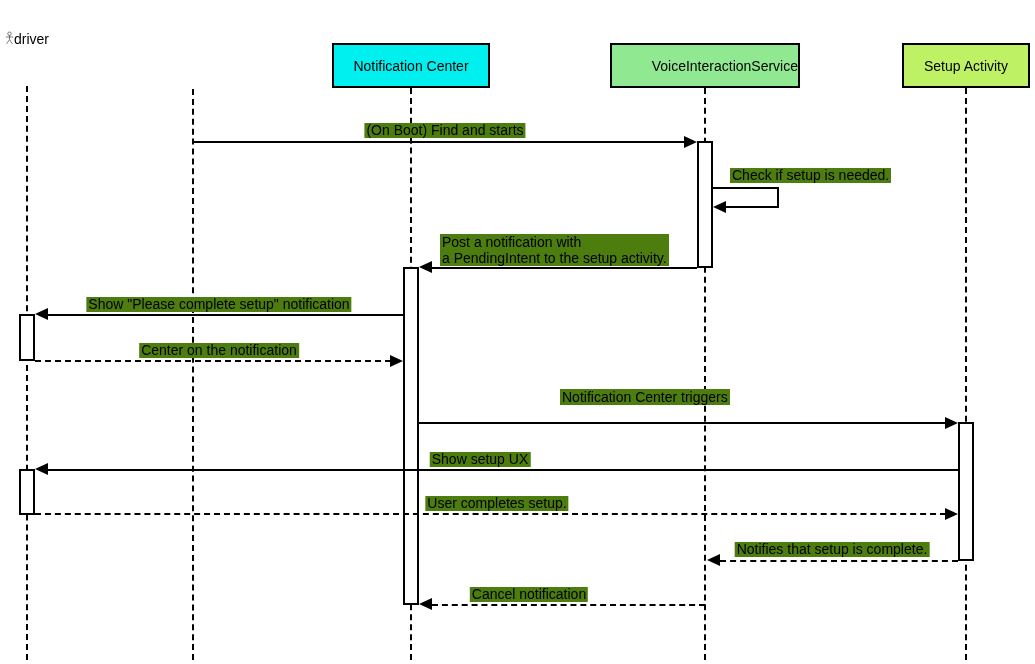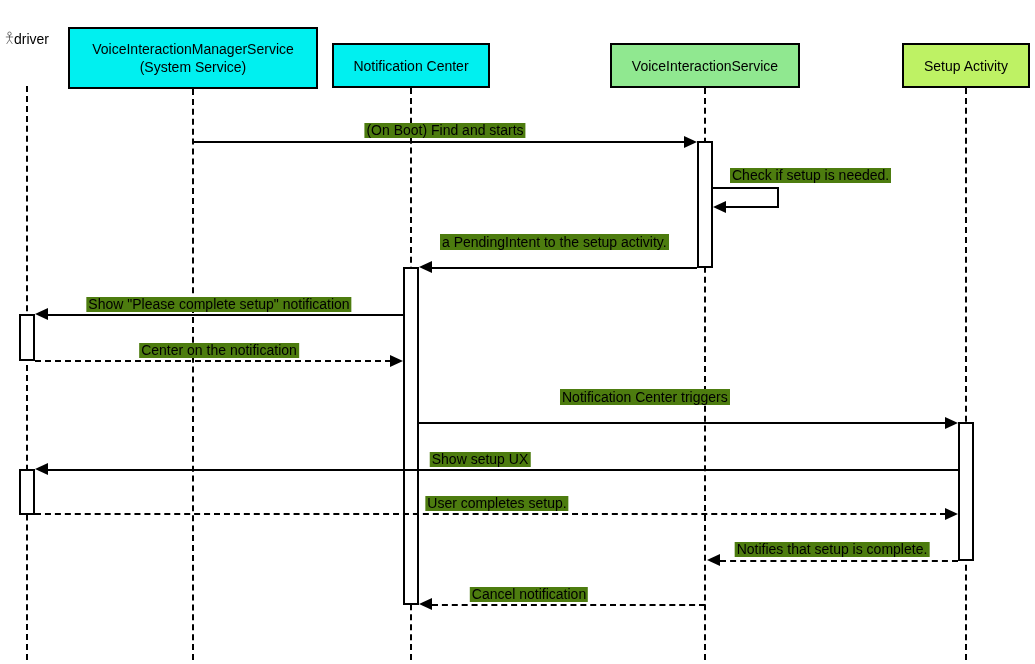--- a/index.html
+++ b/index.html
@@ -96,20 +96,21 @@
 
   <div class="msg-line" style="left:713px; top:187px; width:66px;"></div>
   <div class="msg-vline" style="left:777px; top:187px; height:21px;"></div>
   <div class="msg-line" style="left:723px; top:206px; width:56px;"></div>
   <div class="arrowhead left" style="left:713px; top:201px;"></div>
   <div class="msg-label" style="left:730px; top:168px;">Check if setup is needed.</div>
 
   <div class="msg-line" style="left:432px; top:267px; width:265px;"></div>
   <div class="arrowhead left" style="left:419px; top:261px;"></div>
   <div class="msg-label two-line" style="left:440px; top:234px;">
+    <div>Post a notification with</div>
     <div>a PendingIntent to the setup activity.</div>
   </div>
 
   <div class="msg-line" style="left:48px; top:314px; width:355px;"></div>
   <div class="arrowhead left" style="left:35px; top:308px;"></div>
   <div class="msg-label centered" style="left:219px; top:297px;">Show "Please complete setup" notification</div>
 
   <div class="msg-line dashed" style="left:35px; top:360px; width:356px;"></div>
   <div class="arrowhead right" style="left:390px; top:355px;"></div>
   <div class="msg-label centered" style="left:219px; top:343px;">Center on the notification</div>
@@ -140,30 +141,26 @@
     <svg width="44" height="64" viewBox="0 0 44 64">
       <circle cx="22" cy="11" r="8.5" fill="none" stroke="#000" stroke-width="2.5"></circle>
       <line x1="22" y1="19.5" x2="22" y2="40" stroke="#000" stroke-width="2.5"></line>
       <line x1="4" y1="27" x2="40" y2="27" stroke="#000" stroke-width="2.5"></line>
       <line x1="22" y1="40" x2="8" y2="61" stroke="#000" stroke-width="2.5"></line>
       <line x1="22" y1="40" x2="36" y2="61" stroke="#000" stroke-width="2.5"></line>
     </svg>
     <div class="actor-label">driver</div>
   </div>
 
-  <div class="participant-box" style="left: 68px; top: 27px; width: 250px; height: 62px; background-color: rgb(0, 240, 240);">
-    <div>VoiceInteractionManagerService</div>
-    <div>(System Service)</div>
-  </div>
 
   <div class="participant-box" style="left: 332px; top: 43px; width: 158px; height: 45px; background-color: rgb(0, 240, 240);">
     <div>Notification Center</div>
   </div>
 
-  <div class="participant-box" style="left: 610px; top: 43px; width: 190px; height: 45px; background-color: rgb(144, 232, 144);">
+  <div class="participant-box" style="left: 610px; top: 43px; width: 190px; height: 45px; background-color: rgb(144, 232, 144); align-items: flex-end;">
     <div>VoiceInteractionService</div>
   </div>
 
   <div class="participant-box" style="left: 902px; top: 43px; width: 128px; height: 45px; background-color: #bef264;">
     <div>Setup Activity</div>
   </div>
 
 </div>
 
 </body></html>

